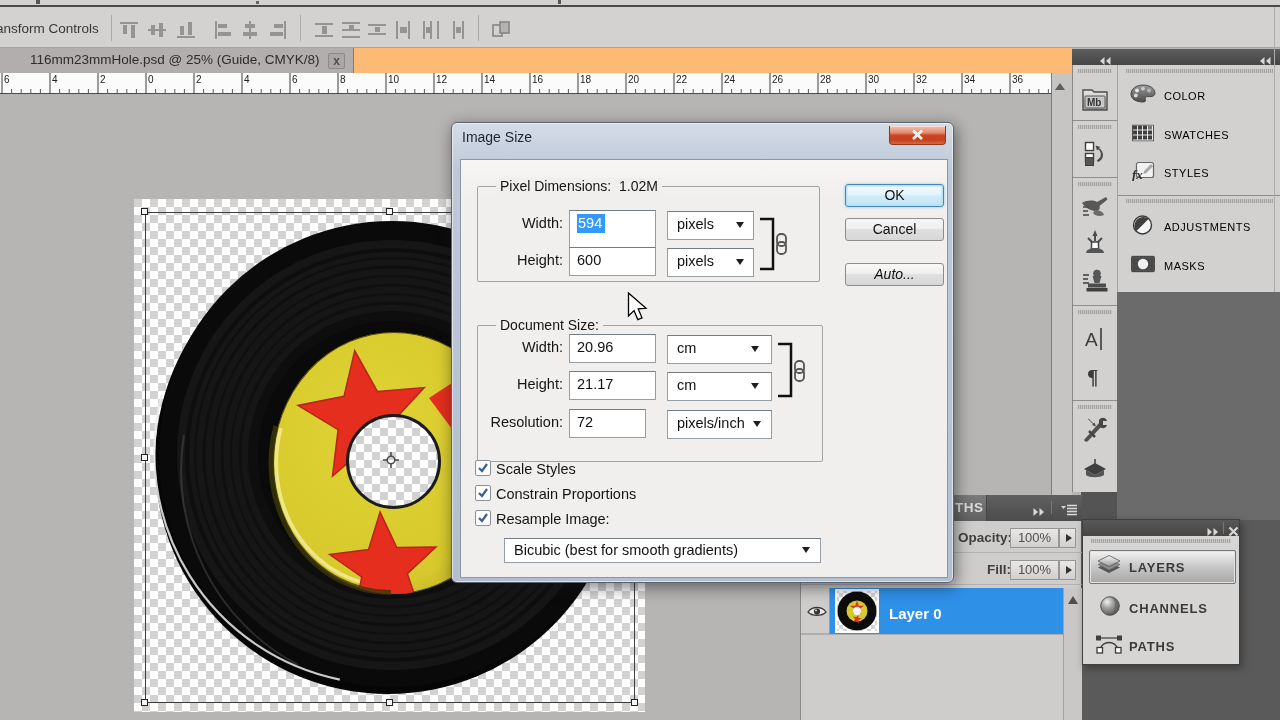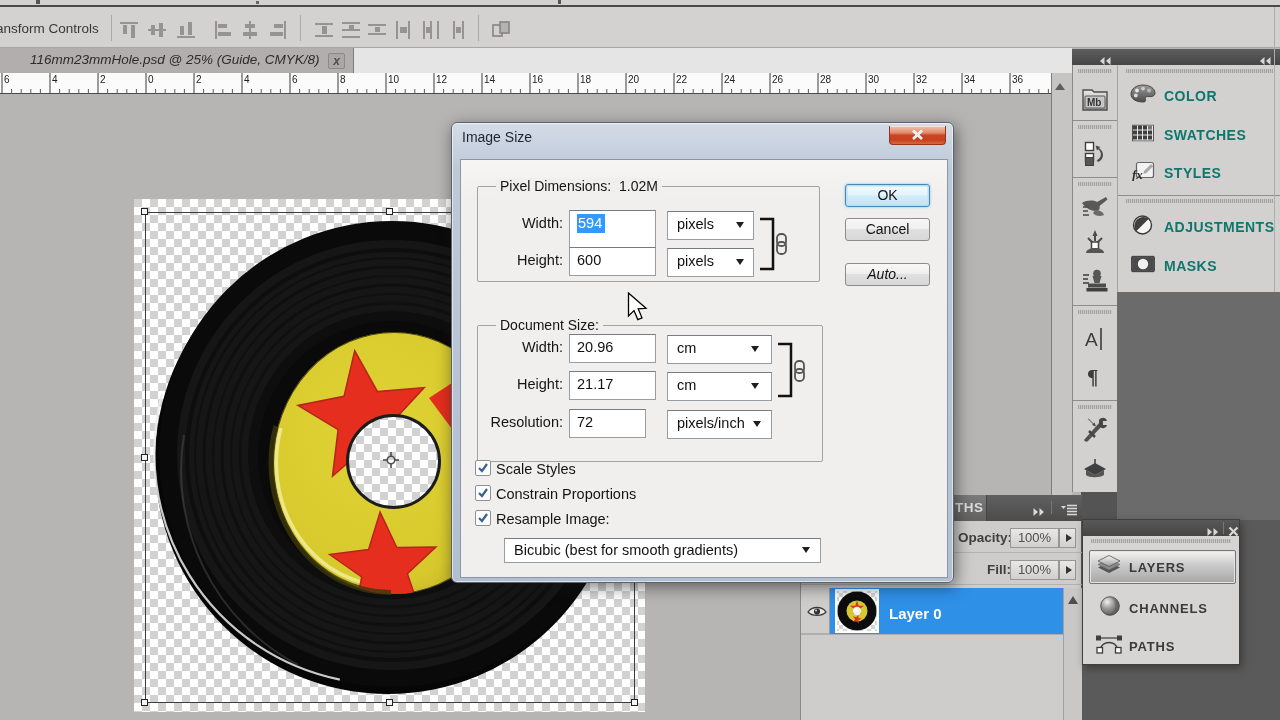--- a/index.html
+++ b/index.html
@@ -3,21 +3,21 @@
 <style>
 *{margin:0;padding:0;box-sizing:border-box;}
 html,body{width:1280px;height:720px;overflow:hidden;font-family:"Liberation Sans",sans-serif;}
 body{position:relative;background:#b6b5b4;}
 .abs{position:absolute;}
 #topstrip{left:0;top:0;width:1280px;height:5px;background:#d3d2d1;position:absolute;}
 #topline{left:0;top:5px;width:1280px;height:2px;background:#4a4a4a;position:absolute;}
 #optbar{left:0;top:7px;width:1280px;height:41px;background:#d4d2d0;border-bottom:1px solid #a8a6a4;position:absolute;}
 #optbar .lbl{position:absolute;left:-4px;top:14px;font-size:13.5px;color:#383838;}
 .vsep{position:absolute;top:8px;width:1px;height:26px;background:#aba9a7;}
-#tabbar{left:0;top:48px;width:1072px;height:25px;background:#e5e5e5;position:absolute;font-style:italic;}
+#tabbar{left:0;top:48px;width:1072px;height:25px;background:#fdba74;position:absolute;}
 #tab{position:absolute;left:0;top:0;width:354px;height:25px;background:#b1aead;border-right:1px solid #7d7b7a;}
 #tab .t{position:absolute;left:30px;top:4px;font-size:13.5px;color:#2d2d2d;}
 #tabx{position:absolute;left:328px;top:5px;width:17px;height:16px;border:1px solid #8b8989;border-radius:2px;background:#aaa8a7;color:#4f4d4d;font-size:12px;text-align:center;line-height:14px;font-weight:bold;}
 #ruler{left:0;top:73px;width:1051px;height:21px;background:#fbfbfb;border-bottom:1px solid #4a4a4a;position:absolute;}
 #ruler .num{position:absolute;top:1px;font-size:10px;color:#222;}
 #doc{left:134px;top:199px;width:511px;height:513px;background:repeating-conic-gradient(#ffffff 0 25%,#d2d2d2 0 50%);background-size:16px 16px;position:absolute;}
 #tbox{left:145px;top:212px;width:490px;height:491px;border:1px solid #3d3d3d;position:absolute;}
 .handle{position:absolute;width:7px;height:7px;background:#f4f4f4;border:1px solid #222;}
 #dlg{left:451px;top:122px;width:503px;height:461px;border-radius:6px;position:absolute;
  background:linear-gradient(180deg,#d4dce7 0%,#bec9d8 10%,#b2bfd1 100%);
@@ -28,37 +28,37 @@
  background:linear-gradient(180deg,#f2c4b2 0%,#e28a6b 38%,#cc4326 52%,#c4421f 78%,#d66a3c 100%);
  border:1px solid #97321c;border-top:none;color:#fff;text-align:center;
  box-shadow:inset 0 1px 0 rgba(255,255,255,.5);}
 #dlgbody{position:absolute;left:8px;top:36px;width:488px;height:419px;background:linear-gradient(180deg,#f6f5f4,#f0efee 40px);border:1px solid #8d97a3;}
 .grp{position:absolute;border:1px solid #a2a2a2;border-radius:2px;}
 .grp .cap{position:absolute;left:18px;top:-9px;background:#f0efee;padding:0 4px;font-size:14px;color:#141414;white-space:nowrap;}
 .fld{position:absolute;background:#fff;border:1px solid #969da5;border-top-color:#747c84;font-size:14.5px;color:#111;padding:4px 0 0 7px;}
 .cmb{position:absolute;background:#fff;border:1px solid #969da5;border-top-color:#747c84;font-size:14.5px;color:#111;padding:4px 0 0 9px;}
 .cmb .ar{position:absolute;width:0;height:0;border:4.5px solid transparent;border-top:6px solid #1e1e1e;}
 .rlab{position:absolute;font-size:14.5px;color:#141414;text-align:right;width:90px;}
-.btn{position:absolute;width:85px;height:23px;border:1px solid #8c8c8c;border-radius:3px;
+.btn{position:absolute;width:99px;height:23px;border:1px solid #8c8c8c;border-radius:3px;
  background:linear-gradient(180deg,#f8f8f8,#efefef 45%,#e0e0e0 50%,#d7d7d7);
  font-size:14px;color:#111;text-align:center;line-height:21px;}
 #okbtn{border:1px solid #4788b4;box-shadow:0 0 0 1.5px #b8e0f4 inset, 0 0 3px #8cc4e4;
  background:linear-gradient(180deg,#f2fafe,#e4f4fd 45%,#d2ecfa 52%,#bfe3f6);}
 .chk{position:absolute;width:16px;height:16px;background:#fdfdfd;border:1px solid #8a9199;border-radius:2px;}
 .clab{position:absolute;font-size:14.5px;color:#141414;}
 #vscroll{left:1051px;top:73px;width:21px;height:422px;background:#c6c5c4;border-left:1px solid #7e7c7b;position:absolute;}
 #iconstrip{left:1072px;top:49px;width:45px;height:443px;background:#d2d1d0;border-left:1px solid #8a8886;position:absolute;}
 #panelcol{left:1117px;top:49px;width:163px;height:243px;background:#d2d1d0;border-left:1px solid #a5a3a1;position:absolute;}
 .dkhead{position:absolute;background:linear-gradient(180deg,#5e5e5e,#464646);}
 #rightdark{left:1117px;top:292px;width:163px;height:228px;background:#6b6b6b;position:absolute;}
 #botdark{left:1081px;top:492px;width:36px;height:228px;background:#545454;position:absolute;}
 #lowdark{left:1081px;top:520px;width:199px;height:200px;background:#5a5a5a;position:absolute;}
 .prow{position:absolute;left:0;width:163px;height:38px;}
 .prow .ic{position:absolute;left:12px;top:50%;transform:translateY(-50%);}
-.prow .tx{position:absolute;left:46px;top:50%;transform:translateY(-50%);font-size:14px;font-weight:bold;color:#0f766e;letter-spacing:0.5px;}
+.prow .tx{position:absolute;left:46px;top:50%;transform:translateY(-50%);font-size:11px;font-weight:normal;color:#000000;letter-spacing:0.5px;}
 .grip2{position:absolute;height:4px;background-image:repeating-linear-gradient(90deg,#9a9896 0 1px,#c6c4c2 1px 2px),repeating-linear-gradient(0deg,#9a9896 0 1px,#c6c4c2 1px 2px);opacity:0.8;}
 .sepline{position:absolute;height:1px;background:#8f8d8b;}
 #lpanel{left:800px;top:495px;width:281px;height:225px;background:#cecdcc;border-left:1px solid #8a8888;position:absolute;}
 #lptabs{position:absolute;left:0;top:0;width:281px;height:26px;background:linear-gradient(180deg,#606060,#4c4c4c);}
 #lptab3{position:absolute;left:150px;top:0;width:36px;height:26px;background:linear-gradient(180deg,#7b7b7b,#616161);border-right:1px solid #454545;color:#dcdcdc;font-size:13.5px;font-weight:bold;letter-spacing:0.5px;padding:5px 0 0 4px;overflow:hidden;}
 .orow{position:absolute;left:0;width:281px;height:32px;border-bottom:1px solid #b4b2b1;}
 .orow .ol{position:absolute;font-size:13.5px;font-weight:bold;color:#3f3f3f;}
 .obox{position:absolute;width:49px;height:20px;background:linear-gradient(180deg,#e9e8e7,#d0cfce);border:1px solid #989694;color:#4f4f4f;font-size:13px;text-align:center;line-height:18px;}
 .oar{position:absolute;width:17px;height:20px;background:linear-gradient(180deg,#e9e8e7,#d0cfce);border:1px solid #989694;}
 .oar:after{content:"";position:absolute;left:6px;top:5px;border:4px solid transparent;border-left:6px solid #333;}

